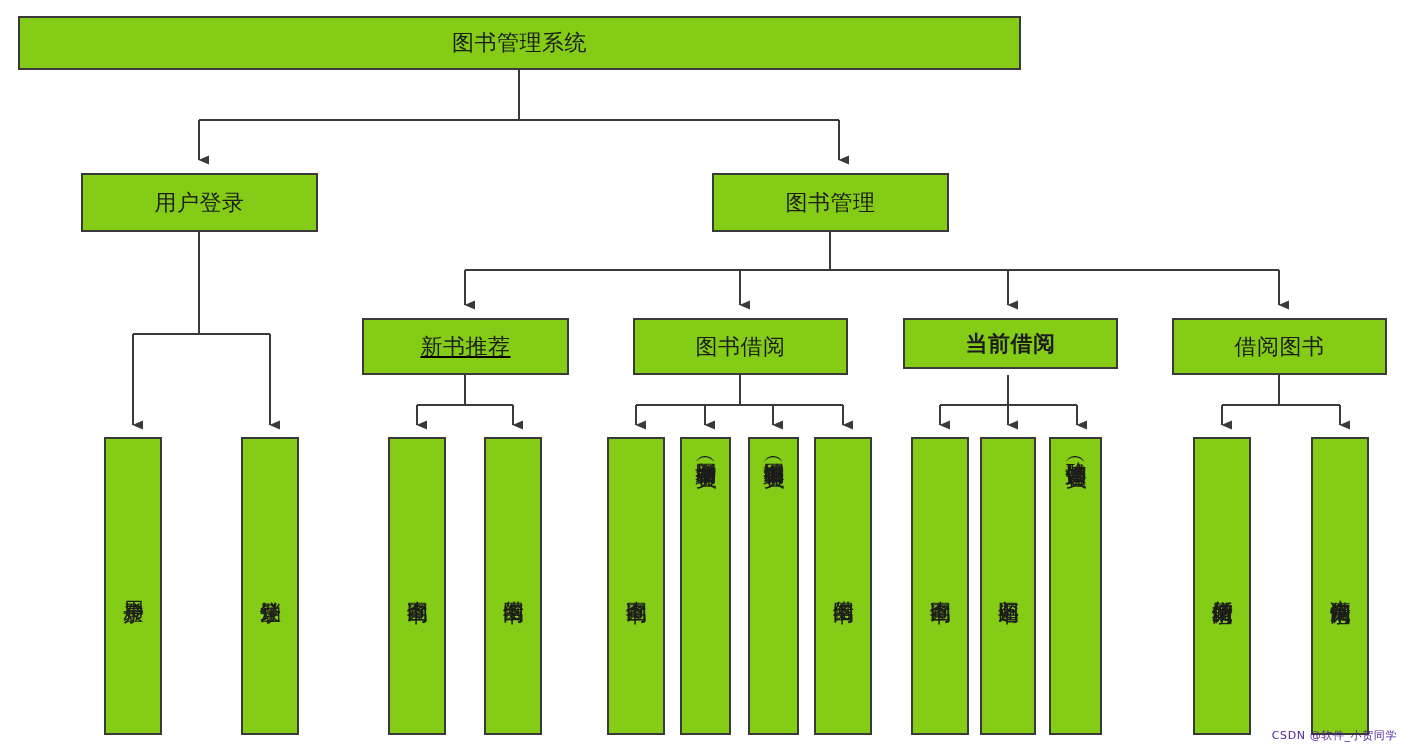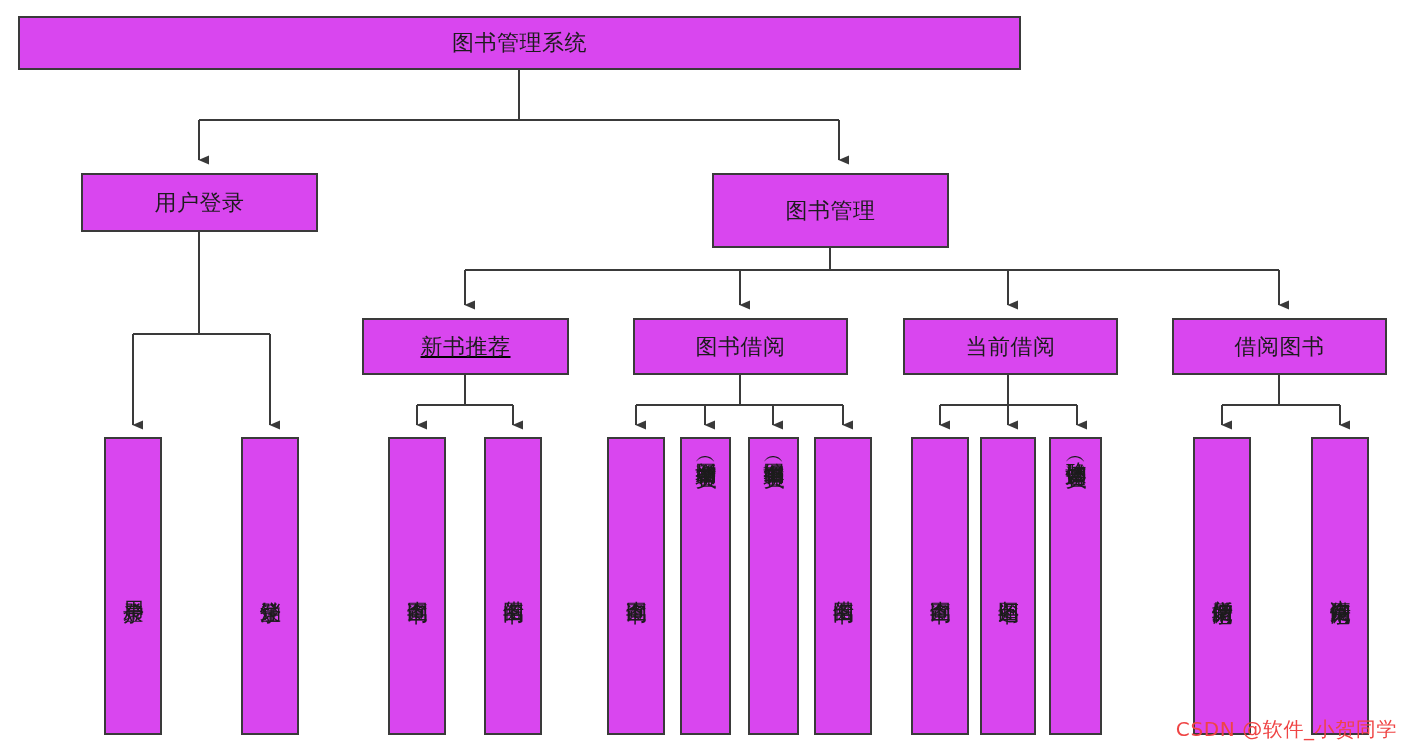--- a/index.html
+++ b/index.html
@@ -25,21 +25,21 @@
     position: absolute;
     left: 0;
     top: 0;
     width: 1405px;
     height: 747px;
     display: block;
   }
   .node-box {
     position: absolute;
     box-sizing: border-box;
-    background: #d946ef;
+    background: #84cc16;
     border: 2px solid #3a3a3a;
     display: flex;
     align-items: center;
     justify-content: center;
     overflow: hidden;
   }
   .node-label-h {
     font-size: 22px;
     color: #1c1c1c;
     line-height: 1.15;
@@ -61,22 +61,22 @@
     padding-top: 6px;
   }
   .leaf-box.centered {
     align-items: center;
     padding-top: 0;
   }
   .watermark {
     position: absolute;
     right: 8px;
     bottom: 4px;
-    font-size: 20px;
-    color: #ef4444;
+    font-size: 11px;
+    color: #4c1d95;
     white-space: nowrap;
     letter-spacing: 0.6px;
     pointer-events: none;
   }
 </style>
 </head>
 <body>
 
 <div id="diagram-root">
 
@@ -131,31 +131,31 @@
     </g>
   </svg>
 
   <div class="node-box" style="left:18px; top:16px; width:1003px; height:54px;">
     <span class="node-label-h">图书管理系统</span>
   </div>
 
   <div class="node-box" style="left:81px; top:173px; width:237px; height:59px;">
     <span class="node-label-h">用户登录</span>
   </div>
-  <div class="node-box" style="left:712px; top:173px; width:237px; height:75px;">
+  <div class="node-box" style="left:712px; top:173px; width:237px; height:59px;">
     <span class="node-label-h">图书管理</span>
   </div>
 
   <div class="node-box" style="left:362px; top:318px; width:207px; height:57px;text-decoration:underline;">
     <span class="node-label-h">新书推荐</span>
   </div>
   <div class="node-box" style="left:633px; top:318px; width:215px; height:57px;">
     <span class="node-label-h">图书借阅</span>
   </div>
-  <div class="node-box" style="left:903px; top:318px; width:215px; height:57px;">
+  <div class="node-box" style="left:903px; top:318px; width:215px; height:51px;font-weight:bold;">
     <span class="node-label-h">当前借阅</span>
   </div>
   <div class="node-box" style="left:1172px; top:318px; width:215px; height:57px;">
     <span class="node-label-h">借阅图书</span>
   </div>
 
   <div class="node-box leaf-box centered" style="left:104px; top:437px; width:58px; height:298px;">
     <span class="node-label-v">用户登录</span>
   </div>
   <div class="node-box leaf-box centered" style="left:241px; top:437px; width:58px; height:298px;">

